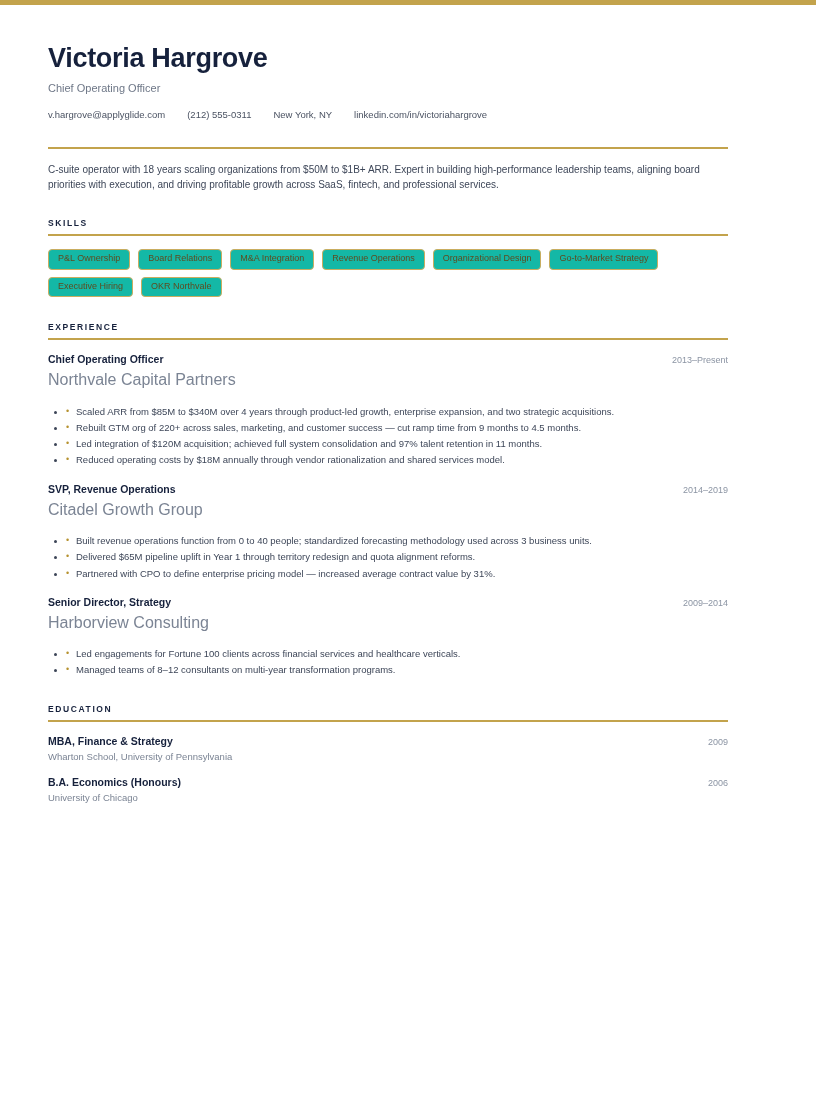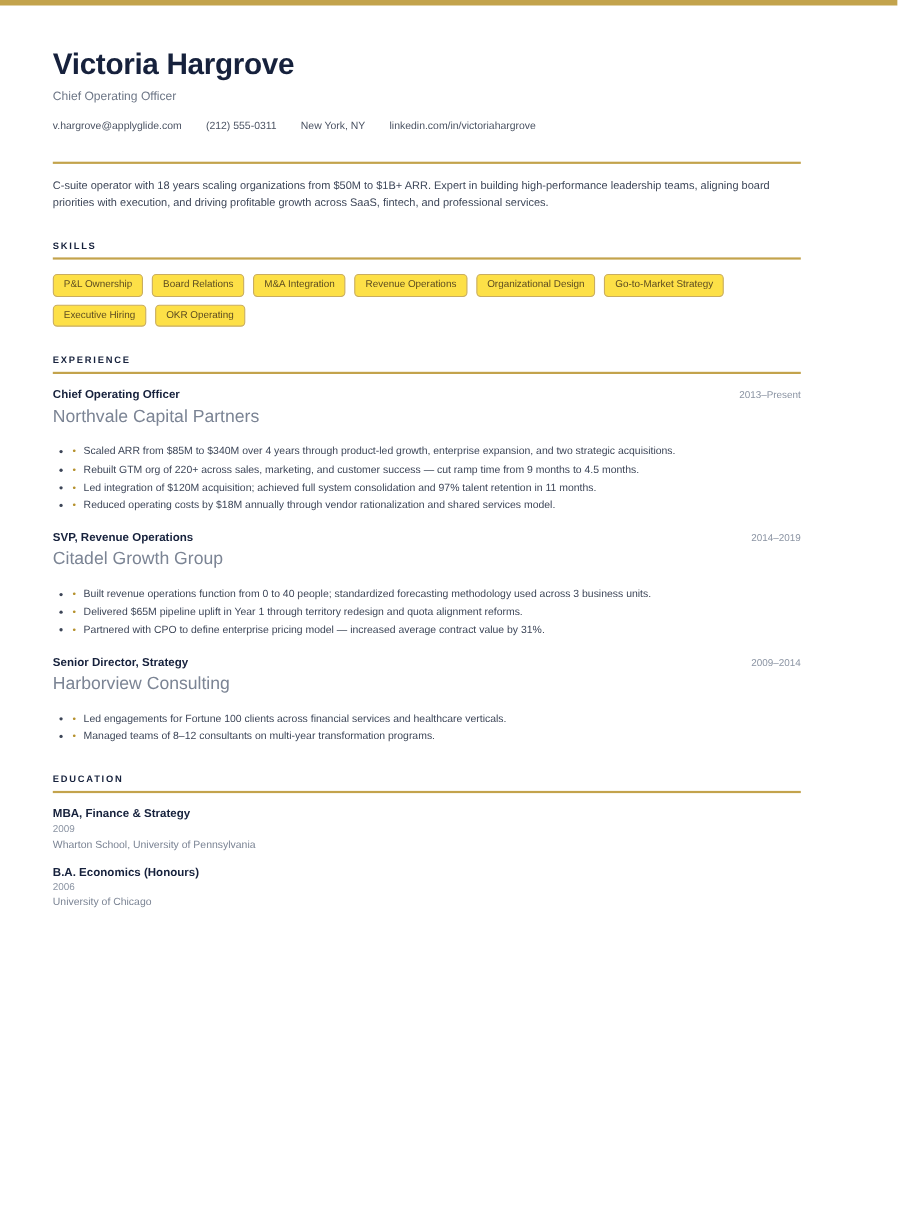--- a/index.html
+++ b/index.html
@@ -85,21 +85,21 @@
   
   .skills-wrap {
     display: flex;
     flex-wrap: wrap;
     gap: 7px 8px;
     max-width: 690px;
   }
   .skill-chip {
     font-size: 9px;
     color: #5d4c20;
-    background: #fde047;
+    background: #14b8a6;
     border: 1px solid #c9ad60;
     border-radius: 4px;
     padding: 4px 9px 5px 9px;
     line-height: 1.1;
     white-space: nowrap;
   }
 
   
   .job { margin-bottom: 14px; }
   .job:last-child { margin-bottom: 0; }
@@ -153,21 +153,20 @@
   }
 
   
   .edu { margin-bottom: 12px; }
   .edu:last-child { margin-bottom: 0; }
   .edu-head {
     display: flex;
     justify-content: space-between;
     align-items: baseline;
     width: 680px;
-    flex-direction: column;
   }
   .edu-degree {
     font-size: 10.5px;
     font-weight: bold;
     color: #16213c;
     line-height: 1.3;
   }
   .edu-year {
     font-size: 9px;
     color: #8b94a3;
@@ -211,21 +210,21 @@
     <div class="section-title">SKILLS</div>
     <div class="section-rule"></div>
     <div class="skills-wrap">
         <span class="skill-chip">P&amp;L Ownership</span>
         <span class="skill-chip">Board Relations</span>
         <span class="skill-chip">M&amp;A Integration</span>
         <span class="skill-chip">Revenue Operations</span>
         <span class="skill-chip">Organizational Design</span>
         <span class="skill-chip">Go-to-Market Strategy</span>
         <span class="skill-chip">Executive Hiring</span>
-        <span class="skill-chip">OKR Operating</span>
+        <span class="skill-chip">OKR Northvale</span>
       </div>
   </section>
 
   <section class="section">
     <div class="section-title">EXPERIENCE</div>
     <div class="section-rule"></div>
     <div id="experience-list">
         <div class="job">
           <div class="job-head">
             <div class="job-title">Chief Operating Officer</div>

